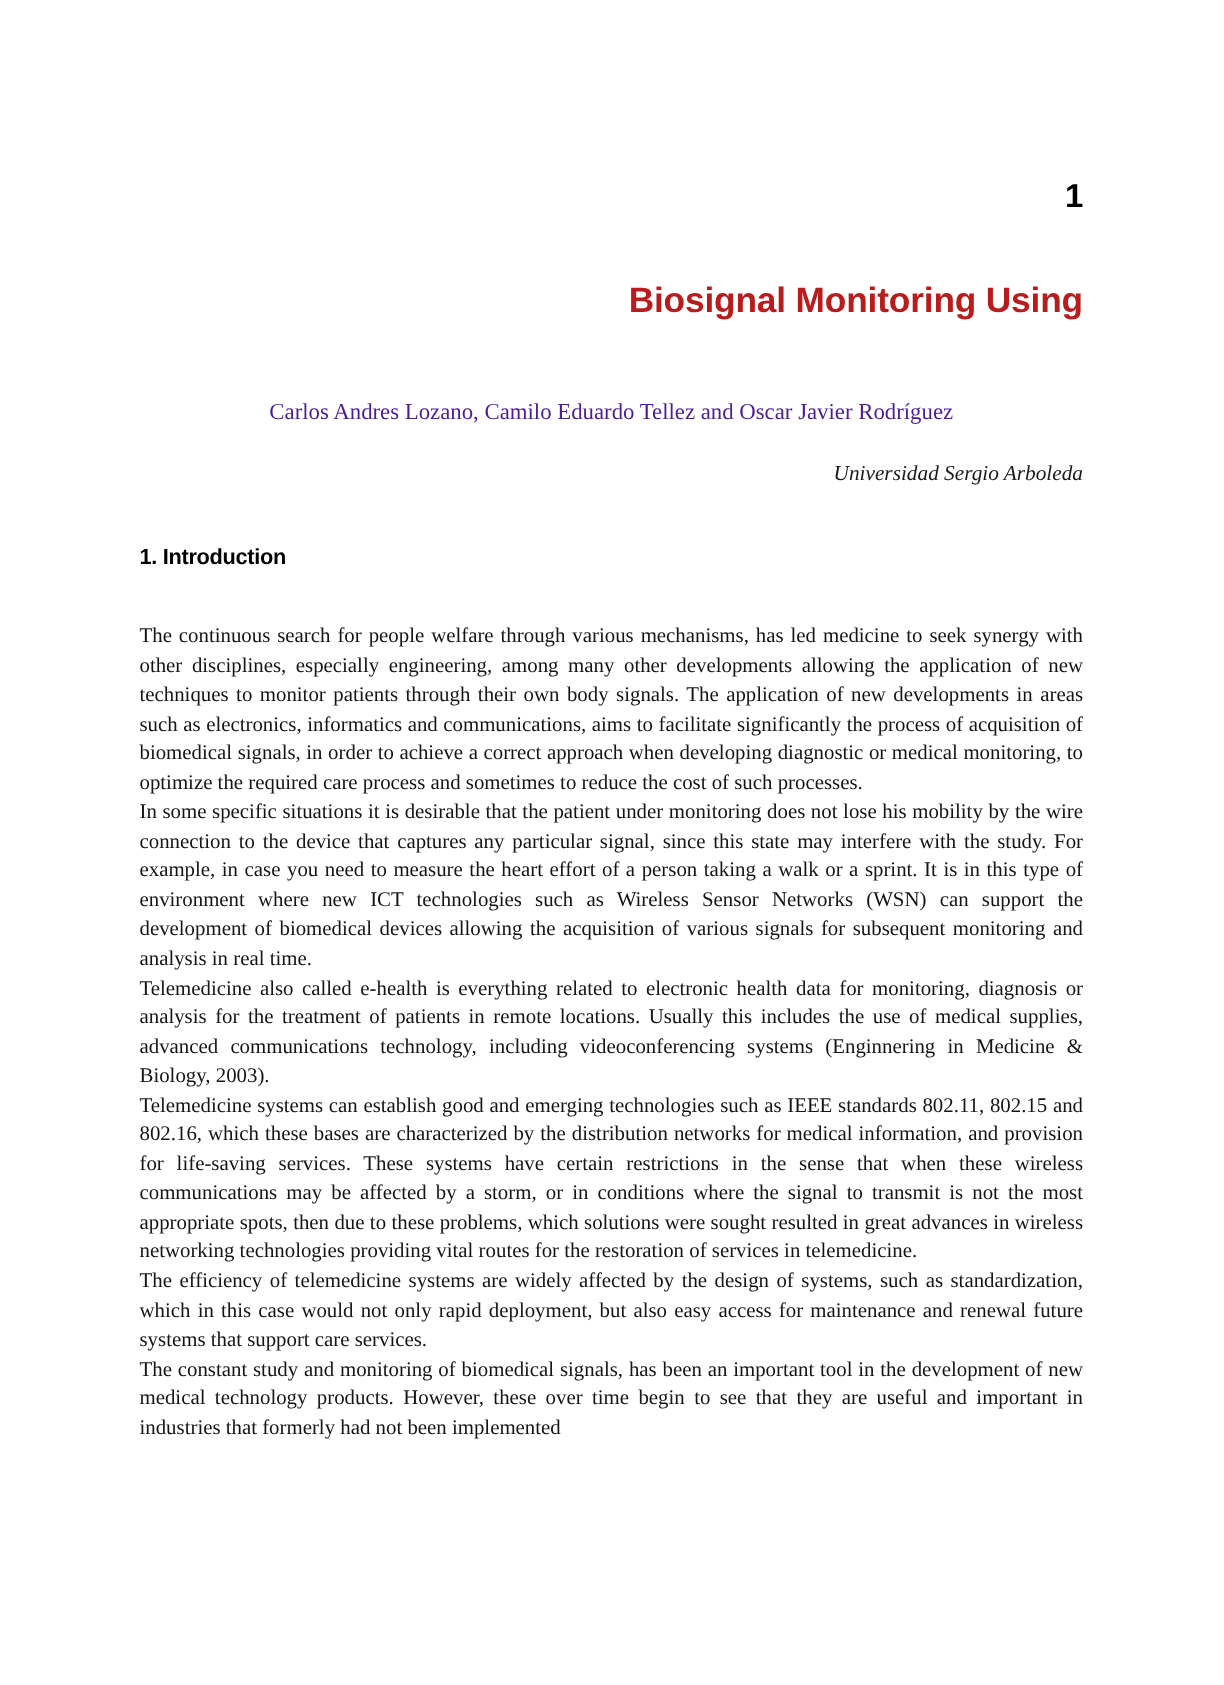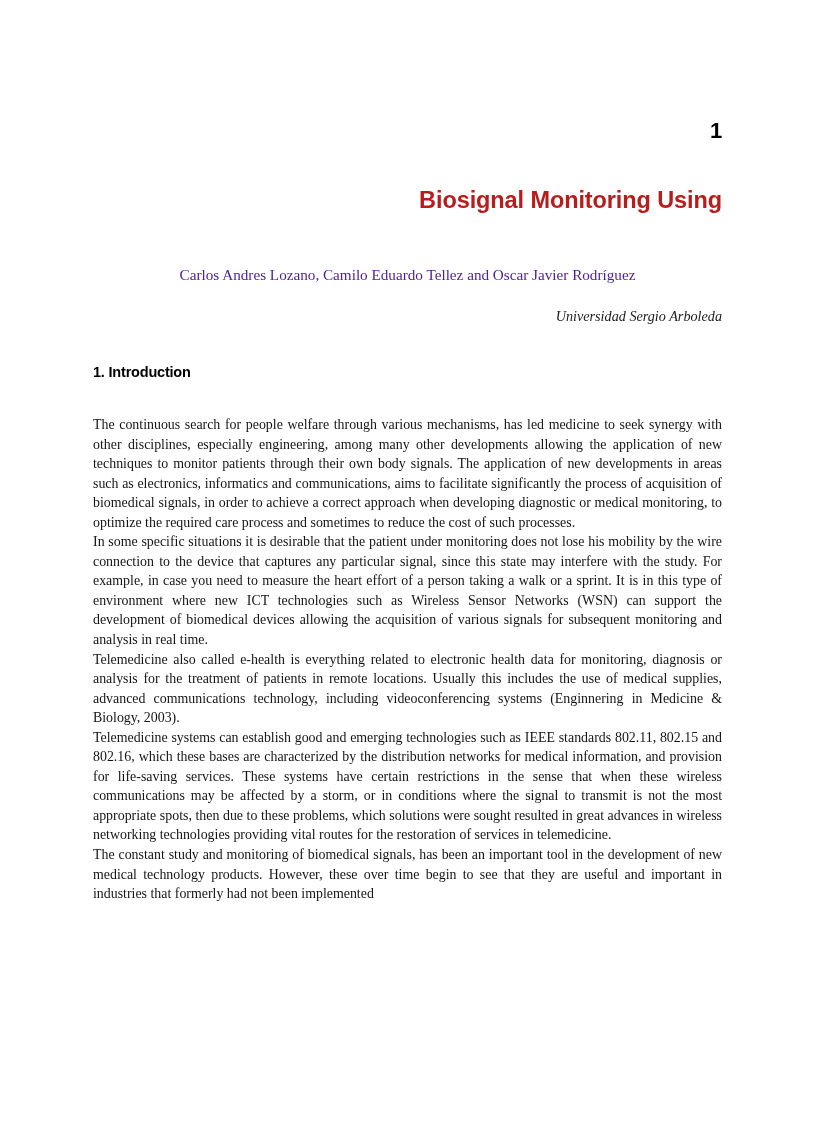--- a/index.html
+++ b/index.html
@@ -128,16 +128,17 @@
     <span class="aline">Universidad Sergio Arboleda</span>
   </div>
 
   <div class="section-heading">1. Introduction</div>
 
   <div class="body-text">
     <p>The continuous search for people welfare through various mechanisms, has led medicine to seek synergy with other disciplines, especially engineering, among many other developments allowing the application of new techniques to monitor patients through their own body signals. The application of new developments in areas such as electronics, informatics and communications, aims to facilitate significantly the process of acquisition of biomedical signals, in order to achieve a correct approach when developing diagnostic or medical monitoring, to optimize the required care process and sometimes to reduce the cost of such processes.</p>
     <p>In some specific situations it is desirable that the patient under monitoring does not lose his mobility by the wire connection to the device that captures any particular signal, since this state may interfere with the study. For example, in case you need to measure the heart effort of a person taking a walk or a sprint. It is in this type of environment where new ICT technologies such as Wireless Sensor Networks (WSN) can support the development of biomedical devices allowing the acquisition of various signals for subsequent monitoring and analysis in real time.</p>
     <p>Telemedicine also called e-health is everything related to electronic health data for monitoring, diagnosis or analysis for the treatment of patients in remote locations. Usually this includes the use of medical supplies, advanced communications technology, including videoconferencing systems (Enginnering in Medicine &amp; Biology, 2003).</p>
     <p>Telemedicine systems can establish good and emerging technologies such as IEEE standards 802.11, 802.15 and 802.16, which these bases are characterized by the distribution networks for medical information, and provision for life-saving services. These systems have certain restrictions in the sense that when these wireless communications may be affected by a storm, or in conditions where the signal to transmit is not the most appropriate spots, then due to these problems, which solutions were sought resulted in great advances in wireless networking technologies providing vital routes for the restoration of services in telemedicine.</p>
+    <p>The efficiency of telemedicine systems are widely affected by the design of systems, such as standardization, which in this case would not only rapid deployment, but also easy access for maintenance and renewal future systems that support care services.</p>
     <p>The constant study and monitoring of biomedical signals, has been an important tool in the development of new medical technology products. However, these over time begin to see that they are useful and important in industries that formerly had not been implemented</p>
   </div>
 
 </div>
 
 </body></html>

